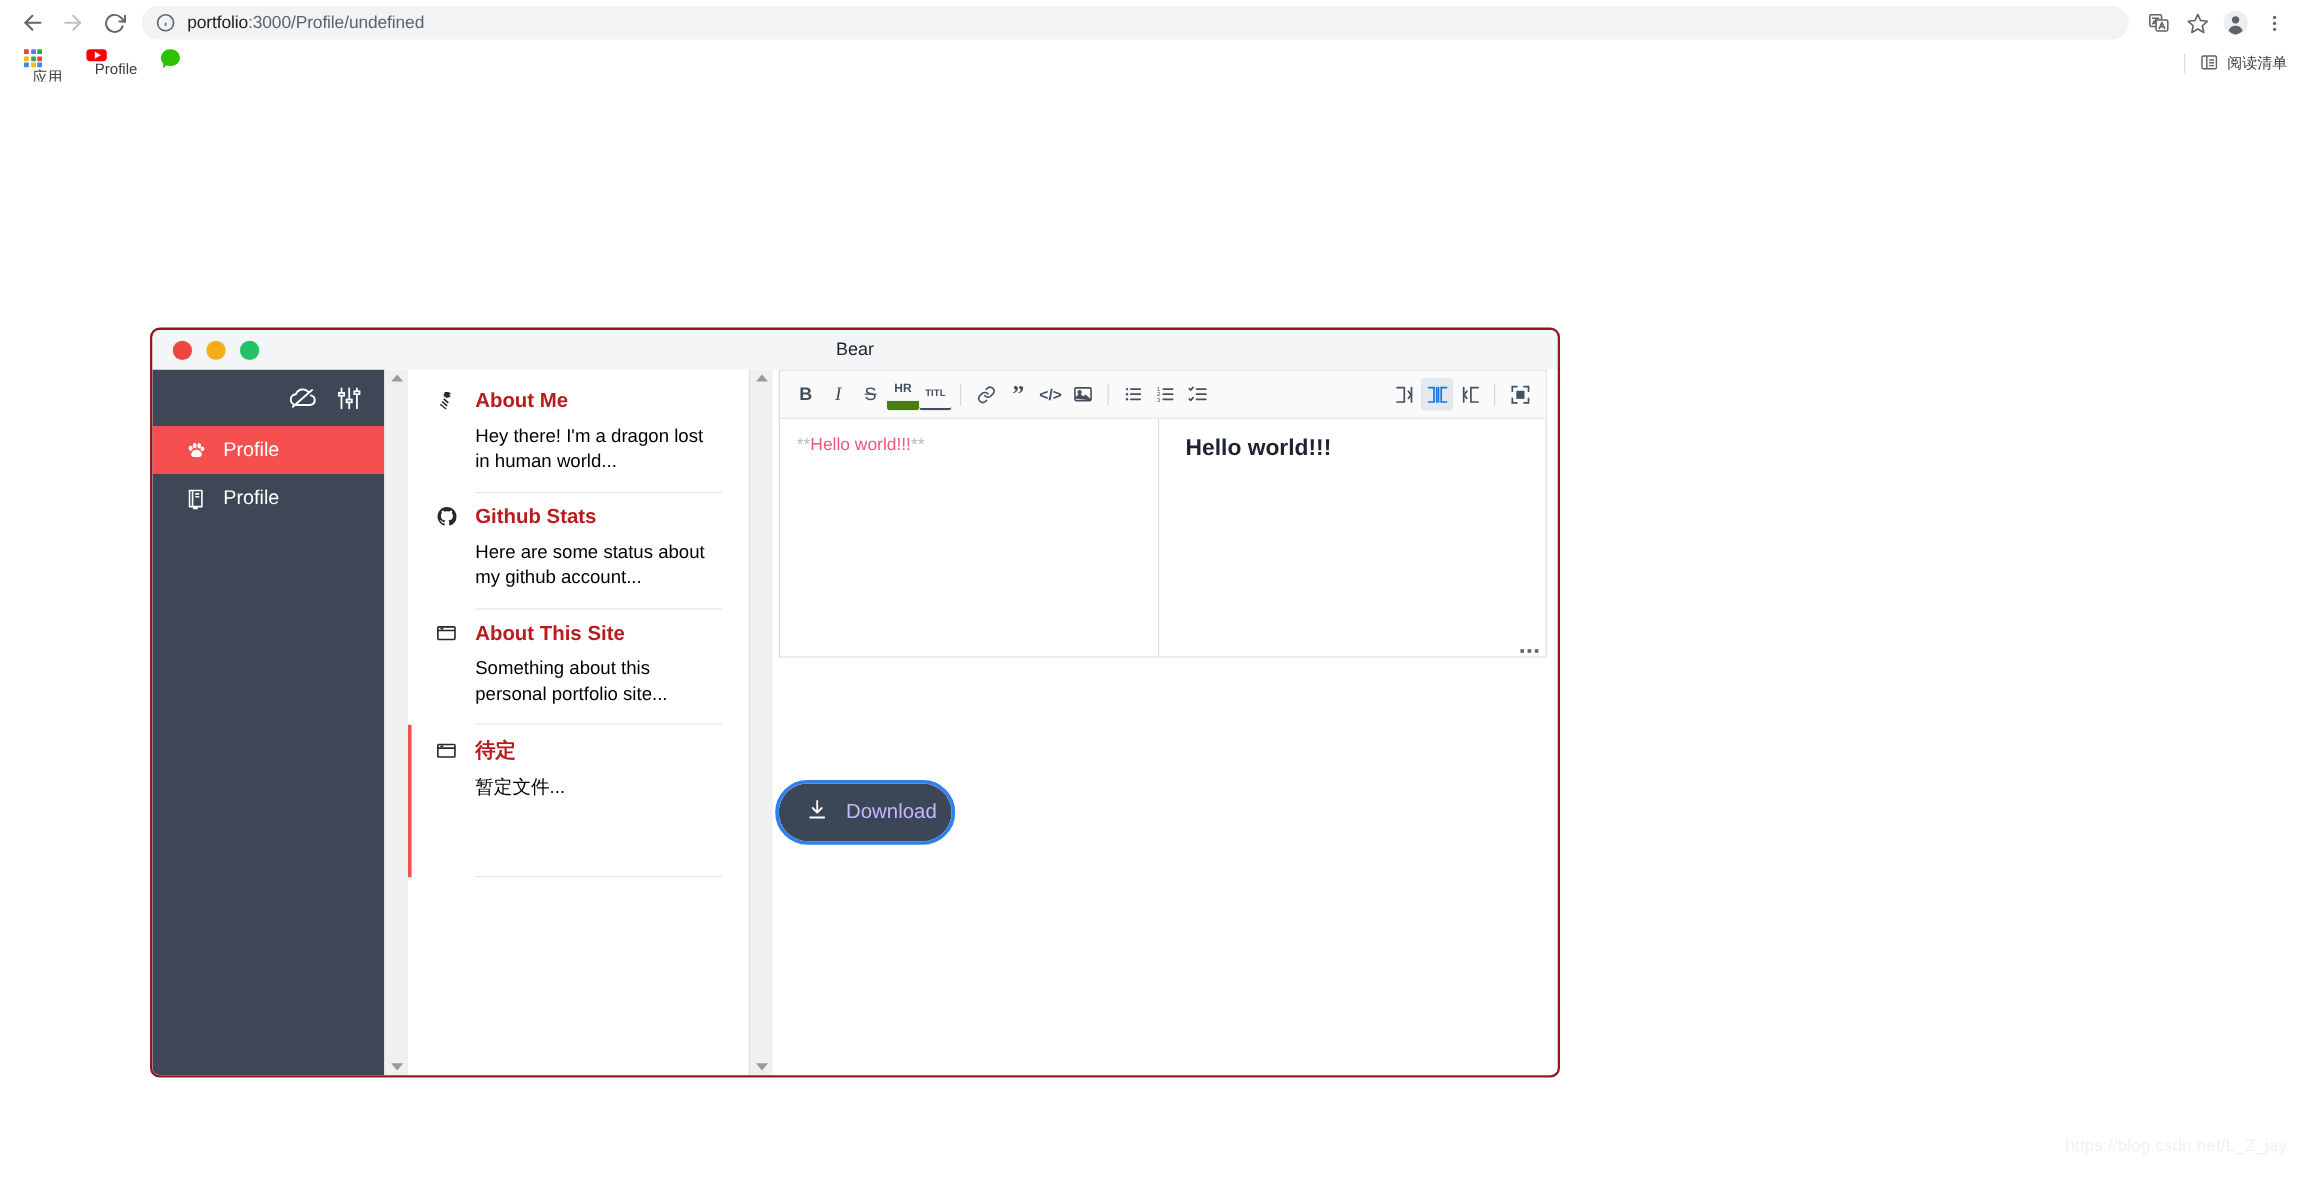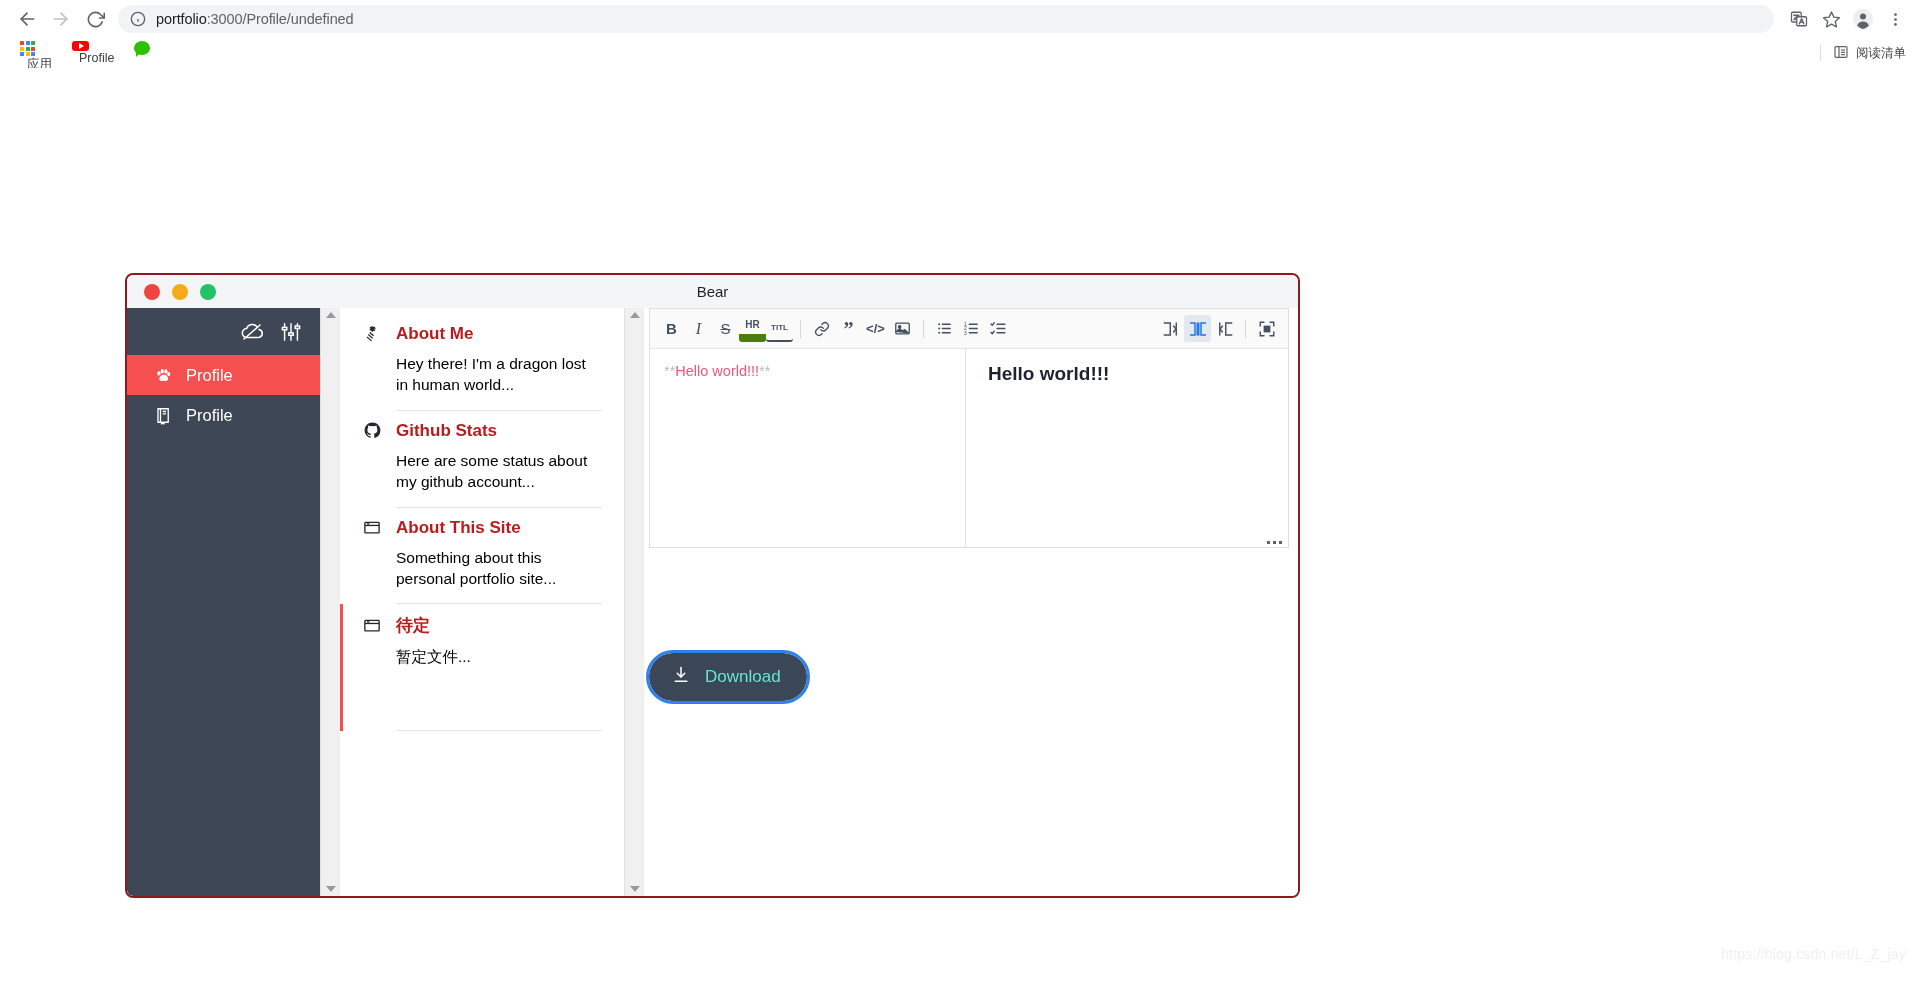--- a/index.html
+++ b/index.html
@@ -384,24 +384,24 @@
     width: 3px; height: 3px;
     background: #5f6368;
     display: block;
   }
 
   .download-btn {
     position: absolute;
     left: 5px;
     top: 345px;
     height: 48px;
-    padding: 0 26px 0 22px;
+    padding: 0 12px 0 22px;
     border-radius: 24px;
     background: #3b4757;
-    color: #5eead4;
+    color: #c4b5fd;
     font-size: 17px;
     display: flex;
     align-items: center;
     gap: 14px;
     border: none;
     outline: 3px solid #2f80ed;
     outline-offset: 0px;
     font-family: "Liberation Sans", sans-serif;
   }
 

